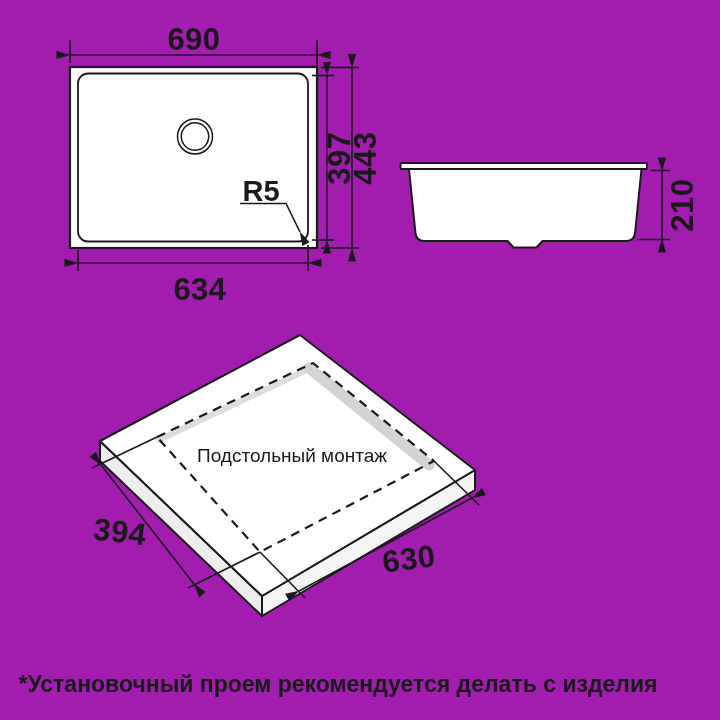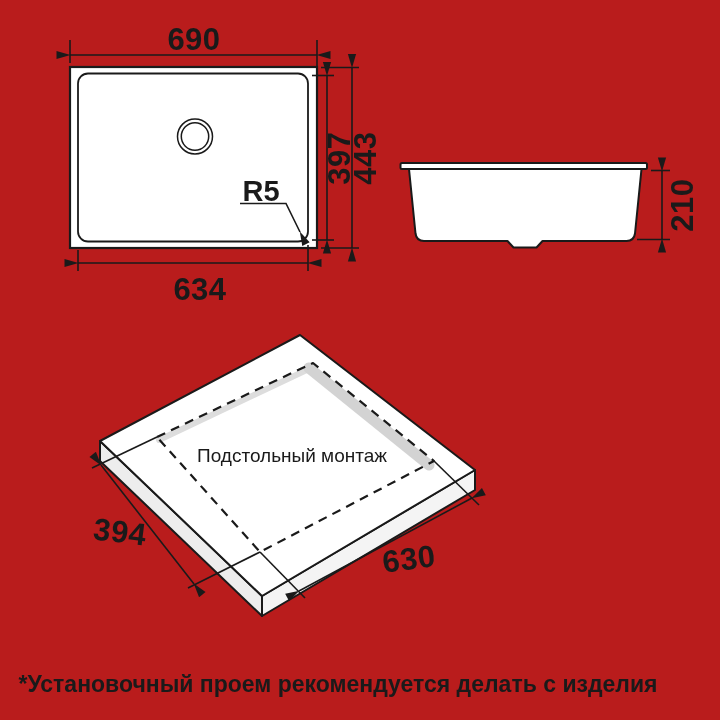--- a/index.html
+++ b/index.html
@@ -4,21 +4,21 @@
 <style>
   html, body {
     margin: 0;
     padding: 0;
     background: #ffffff;
   }
   .canvas {
     position: relative;
     width: 720px;
     height: 720px;
-    background: #b91c1c;
+    background: #a21caf;
     overflow: hidden;
   }
   svg text {
     font-family: "Liberation Sans", "DejaVu Sans", sans-serif;
     fill: #1a1a1a;
   }
   .dim-num {
     font-size: 31px;
     font-weight: bold;
     letter-spacing: 0.5px;

